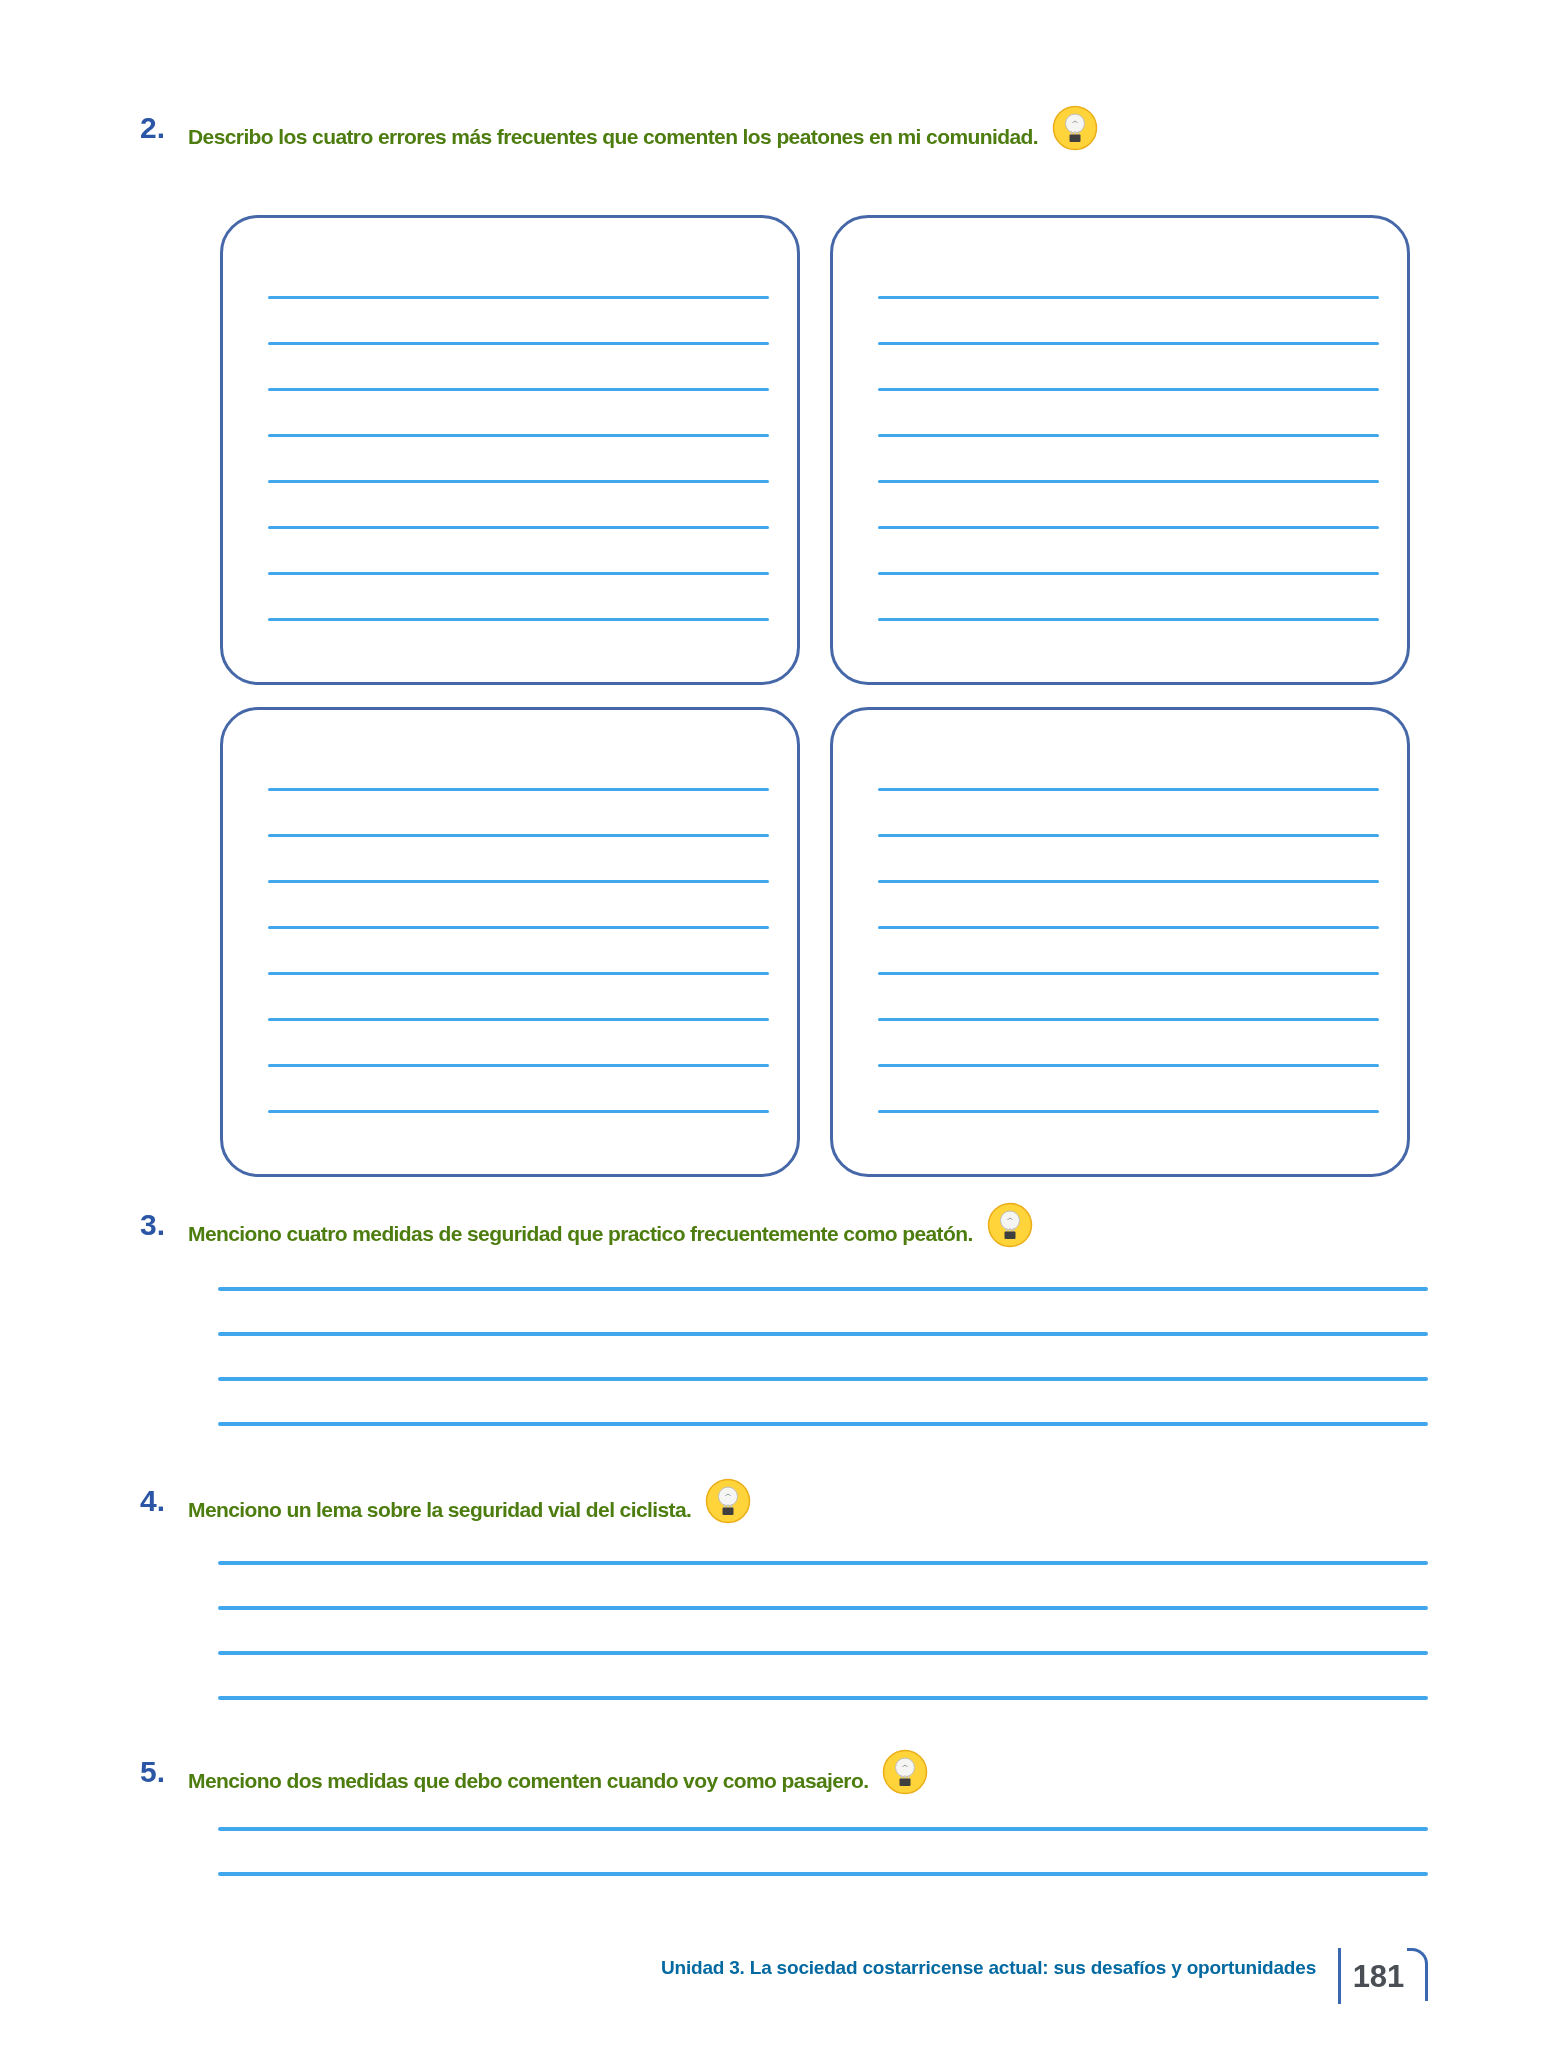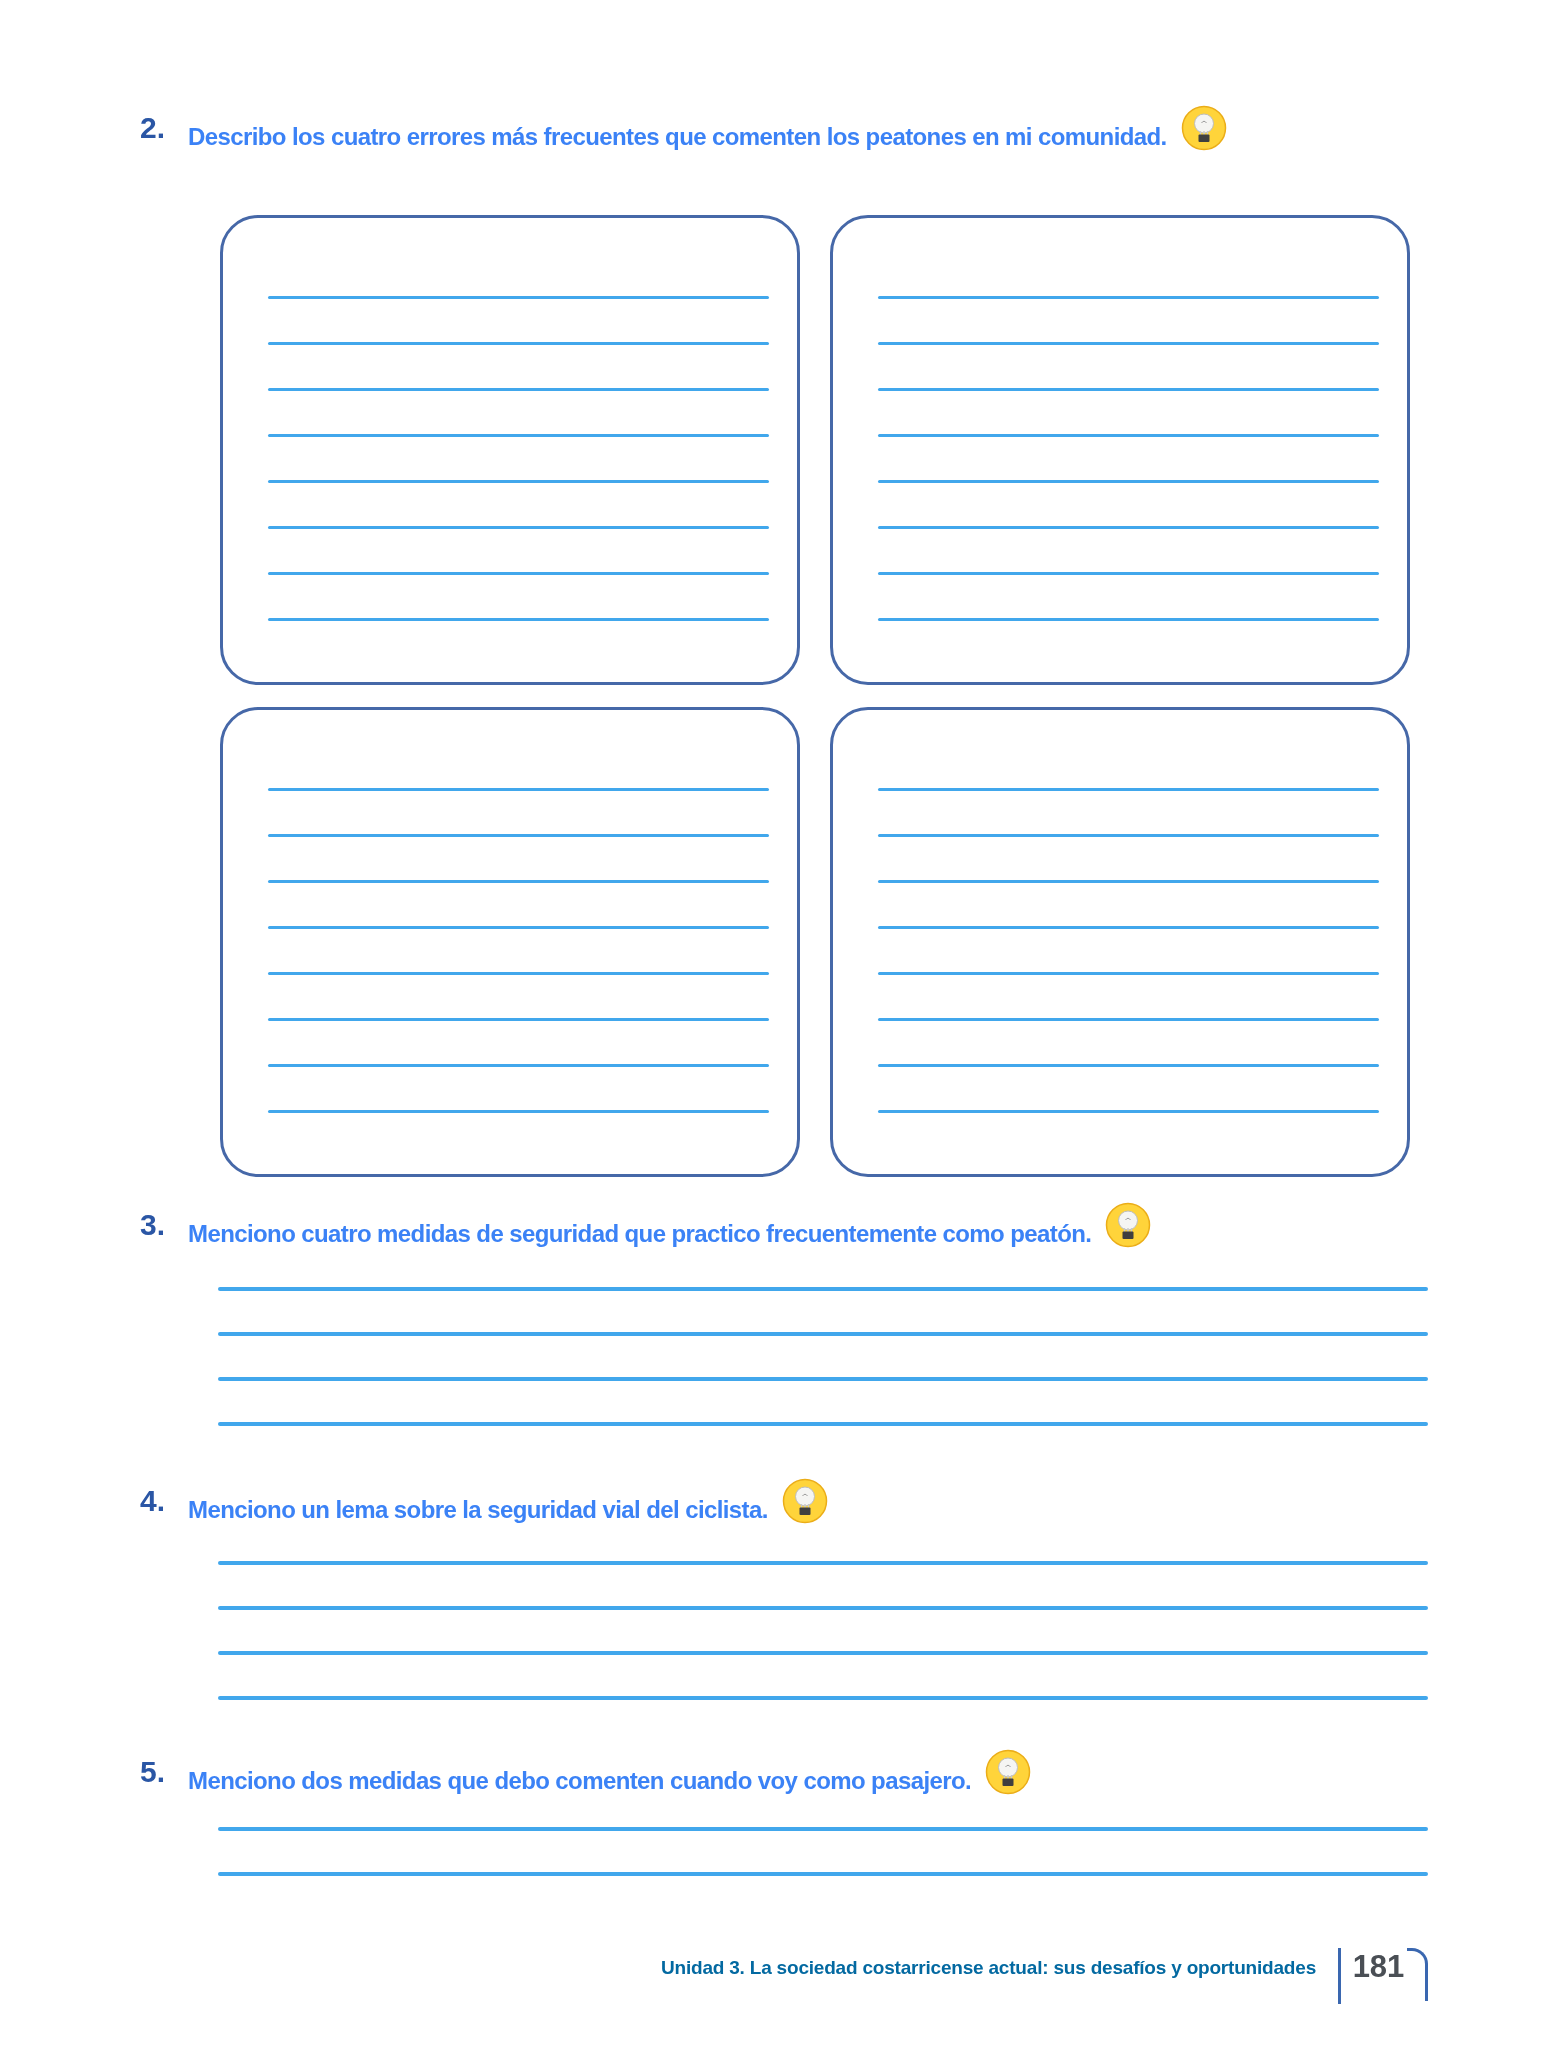--- a/index.html
+++ b/index.html
@@ -4,21 +4,21 @@
 <style>
   html, body { margin: 0; padding: 0; background: #e9e9e9; }
   .sheet {
     width: 1565px; height: 2048px; background: #ffffff;
     box-sizing: border-box; padding: 108px 137px 0 140px;
     font-family: "Liberation Sans", sans-serif; position: relative;
     overflow: hidden; margin: 0 auto;
   }
   .q-head { display: flex; align-items: center; gap: 12px; height: 40px; white-space: nowrap; }
   .q-num { color: #2a56a5; font-weight: 700; font-size: 30px; flex: 0 0 36px; }
-  .q-text { color: #3b82f6; font-weight: 700; font-size: 24px; letter-spacing: -0.6px; margin-top: 17px; }
+  .q-text { color: #4d7c0f; font-weight: 700; font-size: 21px; letter-spacing: -0.6px; margin-top: 17px; }
   .bulb { flex: 0 0 46px; width: 46px; height: 46px; margin-left: 2px; }
 
   .box-grid {
     margin: 67px 0 0 80px; width: 1190px;
     display: grid; grid-template-columns: 1fr 1fr; gap: 22px 30px;
   }
   .answer-box {
     height: 470px; box-sizing: border-box;
     border: 3px solid #4668a8; border-radius: 38px;
     padding: 78px 28px 0 45px; background: #fff;
@@ -33,20 +33,21 @@
   .q3 .answer-lines { margin-top: 42px; }
   .q4 .answer-lines { margin-top: 40px; }
   .q5 .answer-lines { margin-top: 35px; }
 
   .footer { margin-top: 72px; display: flex; justify-content: flex-end; align-items: flex-start; gap: 22px; }
   .footer-text { font-size: 19px; font-weight: 700; color: #0369a1; letter-spacing: -0.2px; padding-top: 9px; }
   .page-tab {
     position: relative; min-width: 90px; height: 56px; box-sizing: border-box;
     border-left: 3px solid #3a67b0; display: flex; justify-content: center;
     padding: 1px 16px 0 4px;
+    align-items: center;
   }
   .page-tab::after {
     content: ""; position: absolute; top: 0; right: 0; width: 18px; height: 50px;
     border-top: 3px solid #3a67b0; border-right: 3px solid #3a67b0;
     border-top-right-radius: 16px;
   }
   .page-num { font-size: 31px; font-weight: 700; color: #4a4f55; }
 </style>
 </head>
 <body>

